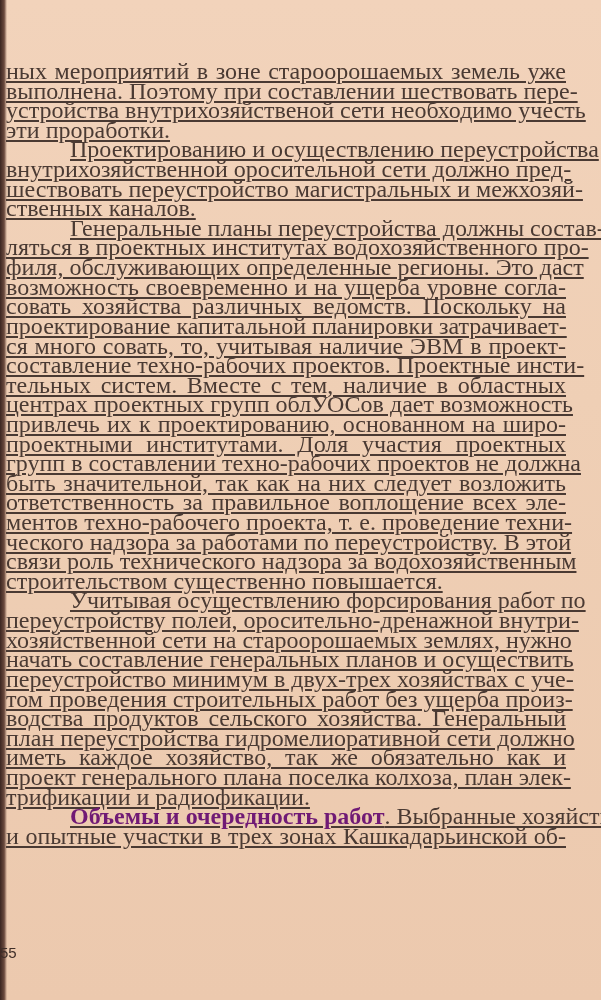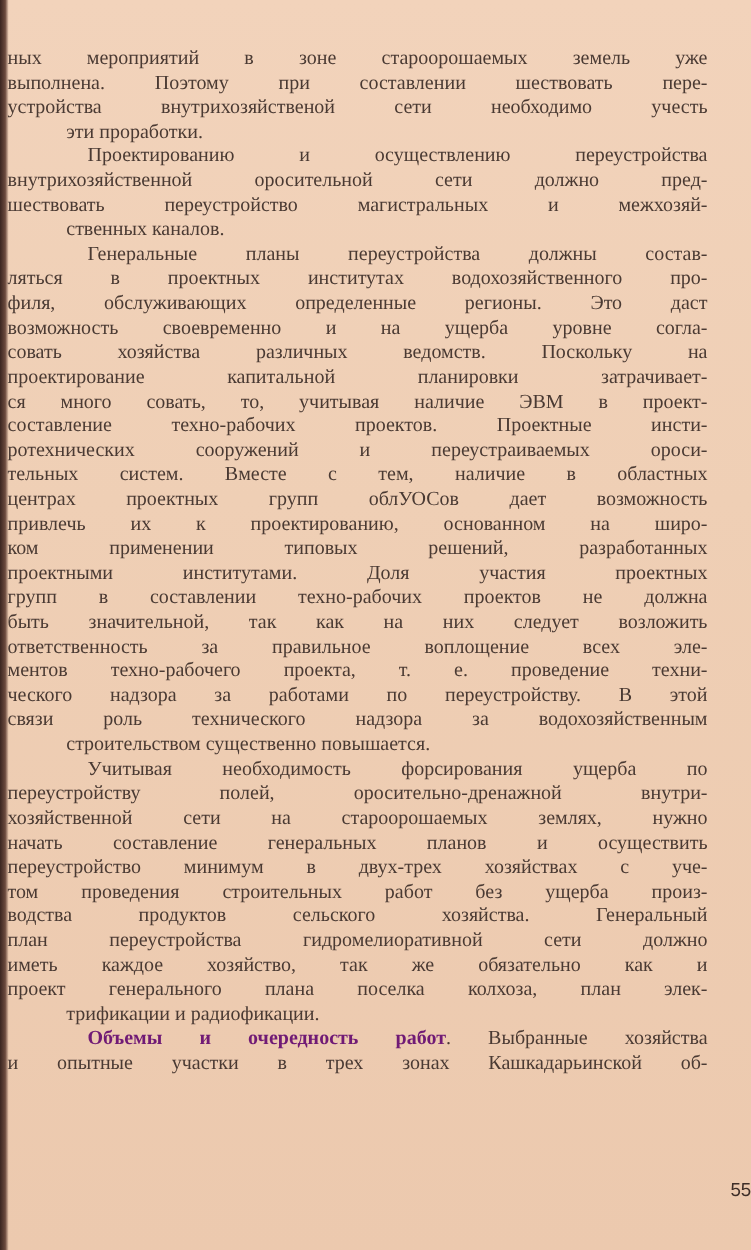--- a/index.html
+++ b/index.html
@@ -7,33 +7,34 @@
     width:601px; height:1000px; overflow:hidden; position:relative;
     background: linear-gradient(180deg, #f2d3bb 0%, #efcfb5 40%, #ecc9ae 100%);
     font-family: "Liberation Serif", "DejaVu Serif", serif;
     color:#4a3a33;
   }
   .spine {
     position:absolute; left:0; top:0; width:7px; height:1000px;
     background: linear-gradient(90deg, #3a2520 0%, #6b4a3e 60%, rgba(200,150,120,0) 100%);
   }
   .page-text {
-    position:absolute; left:6px; top:37px; width:560px;
-    font-size:16px; line-height:19.62px;
+    position:absolute; left:6px; top:62px; width:560px;
+    font-size:24px; line-height:19.62px;
     text-align:justify;
+    text-decoration:underline;
   }
   .line {
     display:block; white-space:nowrap; text-align:justify; text-align-last:justify;
     height:19.62px; overflow:visible;
   }
-  .line.last { text-align-last:left;margin-left:47px; }
+  .line.last { text-align-last:left; }
   .line.indent { padding-left:27px;margin-left:37px; }
   .bold { font-weight:bold; color:#701a75; }
   .page-number {
-    position:absolute; left:0; width:601px; top:944px; text-align:right;
+    position:absolute; left:0; width:601px; top:944px; text-align:left;
     font-family:"Liberation Sans", "DejaVu Sans", sans-serif;
     font-size:15px; color:#3e2e28;
   }
 </style>
 </head>
 <body>
 
 <div class="spine"></div>
 
 <div class="page-text">
@@ -49,35 +50,33 @@
   <span class="line last">ственных каналов.</span>
 
   <span class="line indent">Генеральные планы переустройства должны состав-</span>
   <span class="line">ляться в проектных институтах водохозяйственного про-</span>
   <span class="line">филя, обслуживающих определенные регионы. Это даст</span>
   <span class="line">возможность своевременно и на ущерба уровне согла-</span>
   <span class="line">совать хозяйства различных ведомств. Поскольку на</span>
   <span class="line">проектирование капитальной планировки затрачивает-</span>
   <span class="line">ся много совать, то, учитывая наличие ЭВМ в проект-</span>
   <span class="line">составление техно-рабочих проектов. Проектные инсти-</span>
-  <span class="line">ротехнических сооружений и переустраиваемых ороси-</span>
   <span class="line">тельных систем. Вместе с тем, наличие в областных</span>
   <span class="line">центрах проектных групп облУОСов дает возможность</span>
   <span class="line">привлечь их к проектированию, основанном на широ-</span>
-  <span class="line">ком применении типовых решений, разработанных</span>
   <span class="line">проектными институтами. Доля участия проектных</span>
   <span class="line">групп в составлении техно-рабочих проектов не должна</span>
   <span class="line">быть значительной, так как на них следует возложить</span>
   <span class="line">ответственность за правильное воплощение всех эле-</span>
   <span class="line">ментов техно-рабочего проекта, т. е. проведение техни-</span>
   <span class="line">ческого надзора за работами по переустройству. В этой</span>
   <span class="line">связи роль технического надзора за водохозяйственным</span>
   <span class="line last">строительством существенно повышается.</span>
 
-  <span class="line indent">Учитывая необходимость форсирования ущерба по</span>
+  <span class="line indent">Учитывая осуществлению форсирования работ по</span>
   <span class="line">переустройству полей, оросительно-дренажной внутри-</span>
   <span class="line">хозяйственной сети на староорошаемых землях, нужно</span>
   <span class="line">начать составление генеральных планов и осуществить</span>
   <span class="line">переустройство минимум в двух-трех хозяйствах с уче-</span>
   <span class="line">том проведения строительных работ без ущерба произ-</span>
   <span class="line">водства продуктов сельского хозяйства. Генеральный</span>
   <span class="line">план переустройства гидромелиоративной сети должно</span>
   <span class="line">иметь каждое хозяйство, так же обязательно как и</span>
   <span class="line">проект генерального плана поселка колхоза, план элек-</span>
   <span class="line last">трификации и радиофикации.</span>

